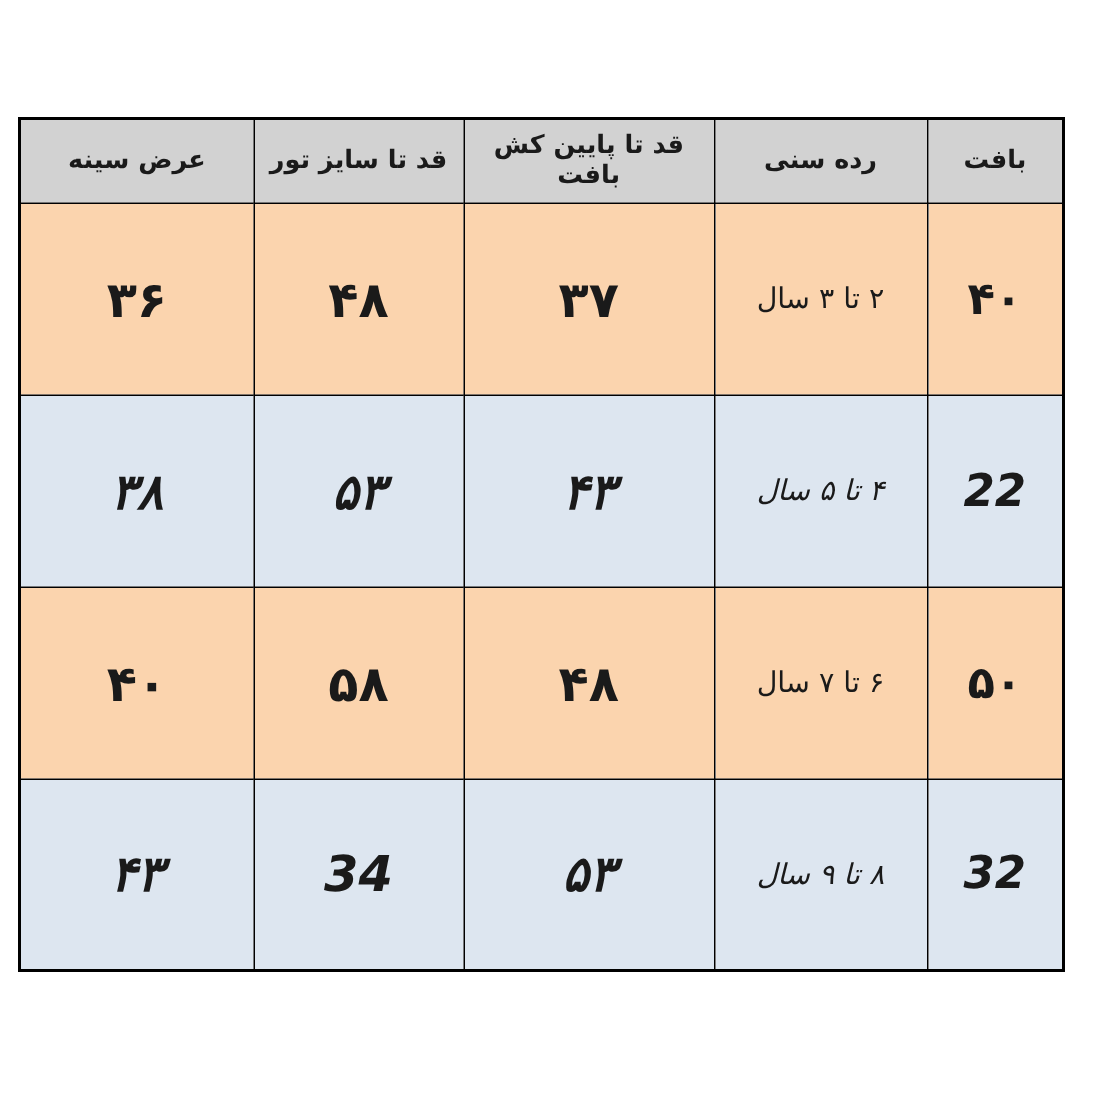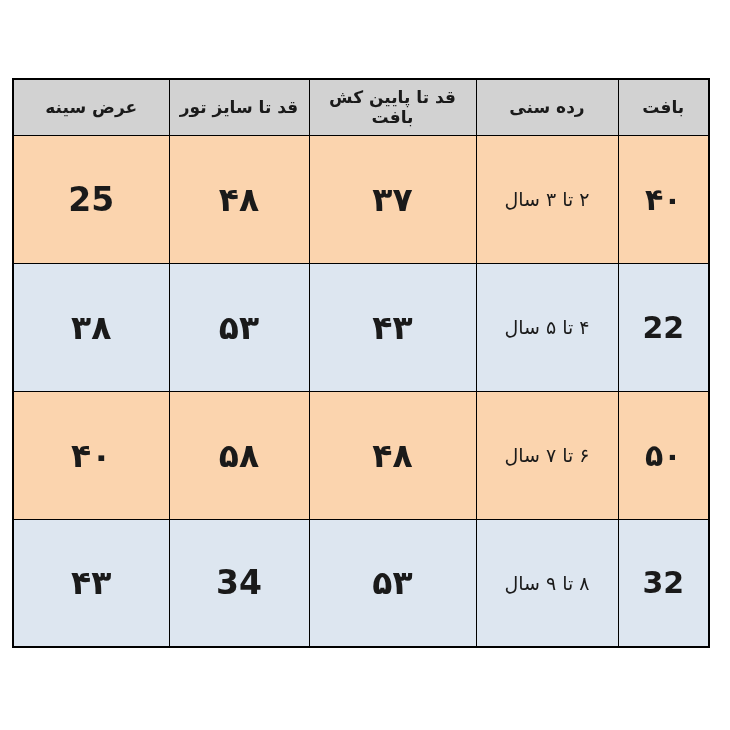--- a/index.html
+++ b/index.html
@@ -47,21 +47,21 @@
   col.c-chest{width:156px;}
 
   thead tr{height:56px;}
   thead th{
     background:var(--header-bg);
     font-size:17px;
     font-weight:bold;
   }
   tbody tr{height:128px;}
   tbody tr.row-peach td{background:var(--peach-bg);}
-  tbody tr.row-blue td{background:var(--blue-bg);}
+  tbody tr.row-blue td{background:var(--blue-bg);font-style:italic;}
 
   td.col-num{font-size:33px;font-weight:bold;}
   td.col-size{font-size:30px;font-weight:bold;}
   td.col-age{font-size:19px;font-weight:normal;}
 </style>
 </head>
 <body>
 
 <div class="canvas">
   <table class="size-chart" dir="rtl">
@@ -80,21 +80,21 @@
         <th>قد تا سایز تور</th>
         <th>عرض سینه</th>
       </tr>
     </thead>
     <tbody id="chart-body">
         <tr class="row-peach">
           <td class="col-size">۴۰</td>
           <td class="col-age">۲ تا ۳ سال</td>
           <td class="col-num">۳۷</td>
           <td class="col-num">۴۸</td>
-          <td class="col-num">25</td>
+          <td class="col-num">۳۶</td>
         </tr>
         <tr class="row-blue">
           <td class="col-size">22</td>
           <td class="col-age">۴ تا ۵ سال</td>
           <td class="col-num">۴۳</td>
           <td class="col-num">۵۳</td>
           <td class="col-num">۳۸</td>
         </tr>
         <tr class="row-peach">
           <td class="col-size">۵۰</td>

